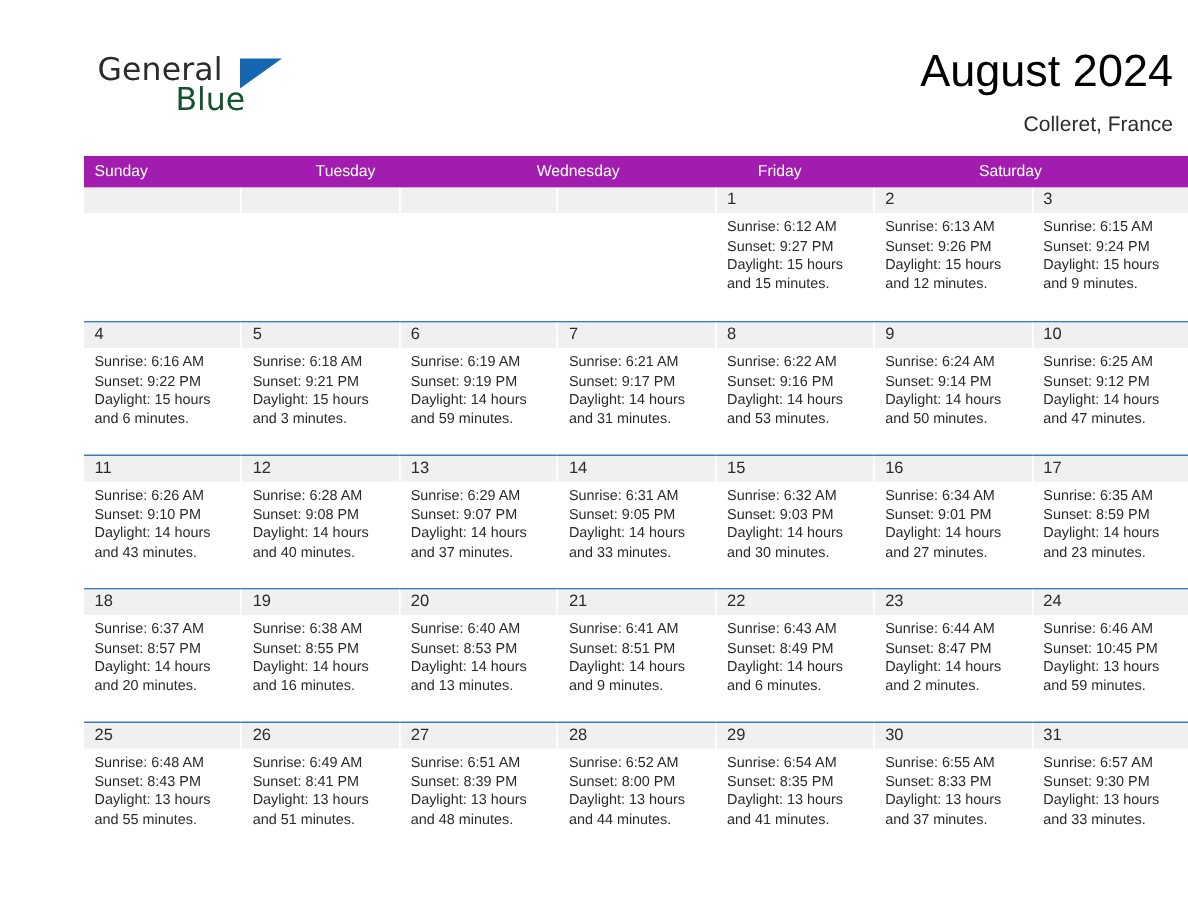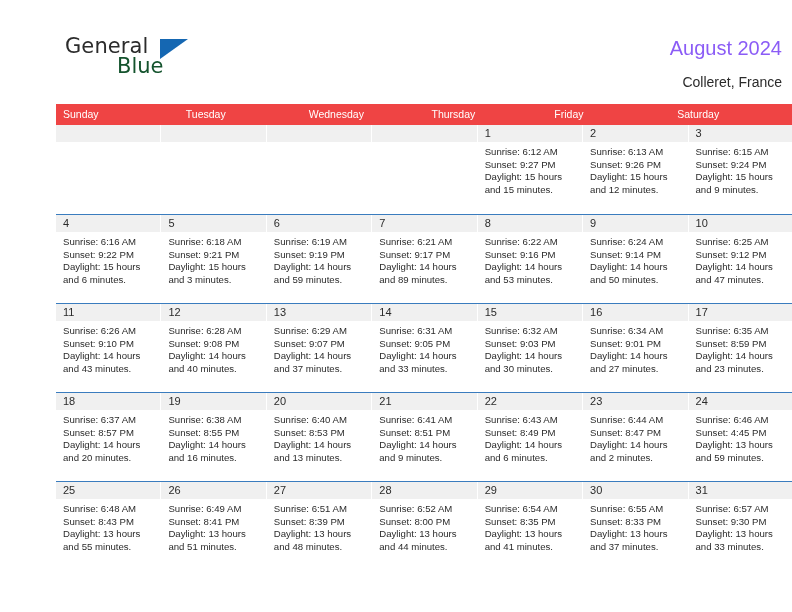--- a/index.html
+++ b/index.html
@@ -69,23 +69,23 @@
     border-bottom: 20px solid transparent;
   }
 
   .title-block {
     position: absolute;
     right: 38px;
     top: 30px;
     text-align: right;
   }
   .cal-title {
-    font-size: 20px;
+    font-size: 30px;
     font-weight: 400;
-    color: #8b5cf6;
+    color: #000000;
     line-height: 36px;
     white-space: nowrap;
   }
   .cal-subtitle {
     font-size: 14px;
     font-weight: 400;
     color: #2b2b2b;
     line-height: 20px;
     margin-top: 6px;
     white-space: nowrap;
@@ -94,21 +94,21 @@
   
   .calendar {
     position: absolute;
     left: 28px;
     top: 104px;
     width: 737px;
   }
 
   .weekdays {
     display: flex;
-    background: #ef4444;
+    background: #a21caf;
     height: 21px;
   }
   .weekday {
     flex: 1 1 0;
     color: #ffffff;
     font-size: 10.5px;
     line-height: 21px;
     padding-left: 7px;
     box-sizing: border-box;
     white-space: nowrap;
@@ -181,21 +181,20 @@
       <div class="cal-subtitle">Colleret, France</div>
     </div>
 
   </div>
 
   <div class="calendar">
     <div class="weekdays" id="weekday-row">
         <div class="weekday">Sunday</div>
         <div class="weekday">Tuesday</div>
         <div class="weekday">Wednesday</div>
-        <div class="weekday">Thursday</div>
         <div class="weekday">Friday</div>
         <div class="weekday">Saturday</div>
       </div>
     <div id="weeks-container">
         <div class="week first">
           <div class="daycell empty">
             <div class="daynum-band">
               <span class="daynum"></span>
             </div>
             <div class="cell-lines"></div>
@@ -287,21 +286,21 @@
             </div>
           </div>
           <div class="daycell">
             <div class="daynum-band">
               <span class="daynum">7</span>
             </div>
             <div class="cell-lines">
               <div class="cell-line">Sunrise: 6:21 AM</div>
               <div class="cell-line">Sunset: 9:17 PM</div>
               <div class="cell-line">Daylight: 14 hours</div>
-              <div class="cell-line">and 89 minutes.</div>
+              <div class="cell-line">and 31 minutes.</div>
             </div>
           </div>
           <div class="daycell">
             <div class="daynum-band">
               <span class="daynum">8</span>
             </div>
             <div class="cell-lines">
               <div class="cell-line">Sunrise: 6:22 AM</div>
               <div class="cell-line">Sunset: 9:16 PM</div>
               <div class="cell-line">Daylight: 14 hours</div>
@@ -476,21 +475,21 @@
               <div class="cell-line">Daylight: 14 hours</div>
               <div class="cell-line">and 2 minutes.</div>
             </div>
           </div>
           <div class="daycell">
             <div class="daynum-band">
               <span class="daynum">24</span>
             </div>
             <div class="cell-lines">
               <div class="cell-line">Sunrise: 6:46 AM</div>
-              <div class="cell-line">Sunset: 4:45 PM</div>
+              <div class="cell-line">Sunset: 10:45 PM</div>
               <div class="cell-line">Daylight: 13 hours</div>
               <div class="cell-line">and 59 minutes.</div>
             </div>
           </div>
         </div>
         <div class="week">
           <div class="daycell">
             <div class="daynum-band">
               <span class="daynum">25</span>
             </div>

